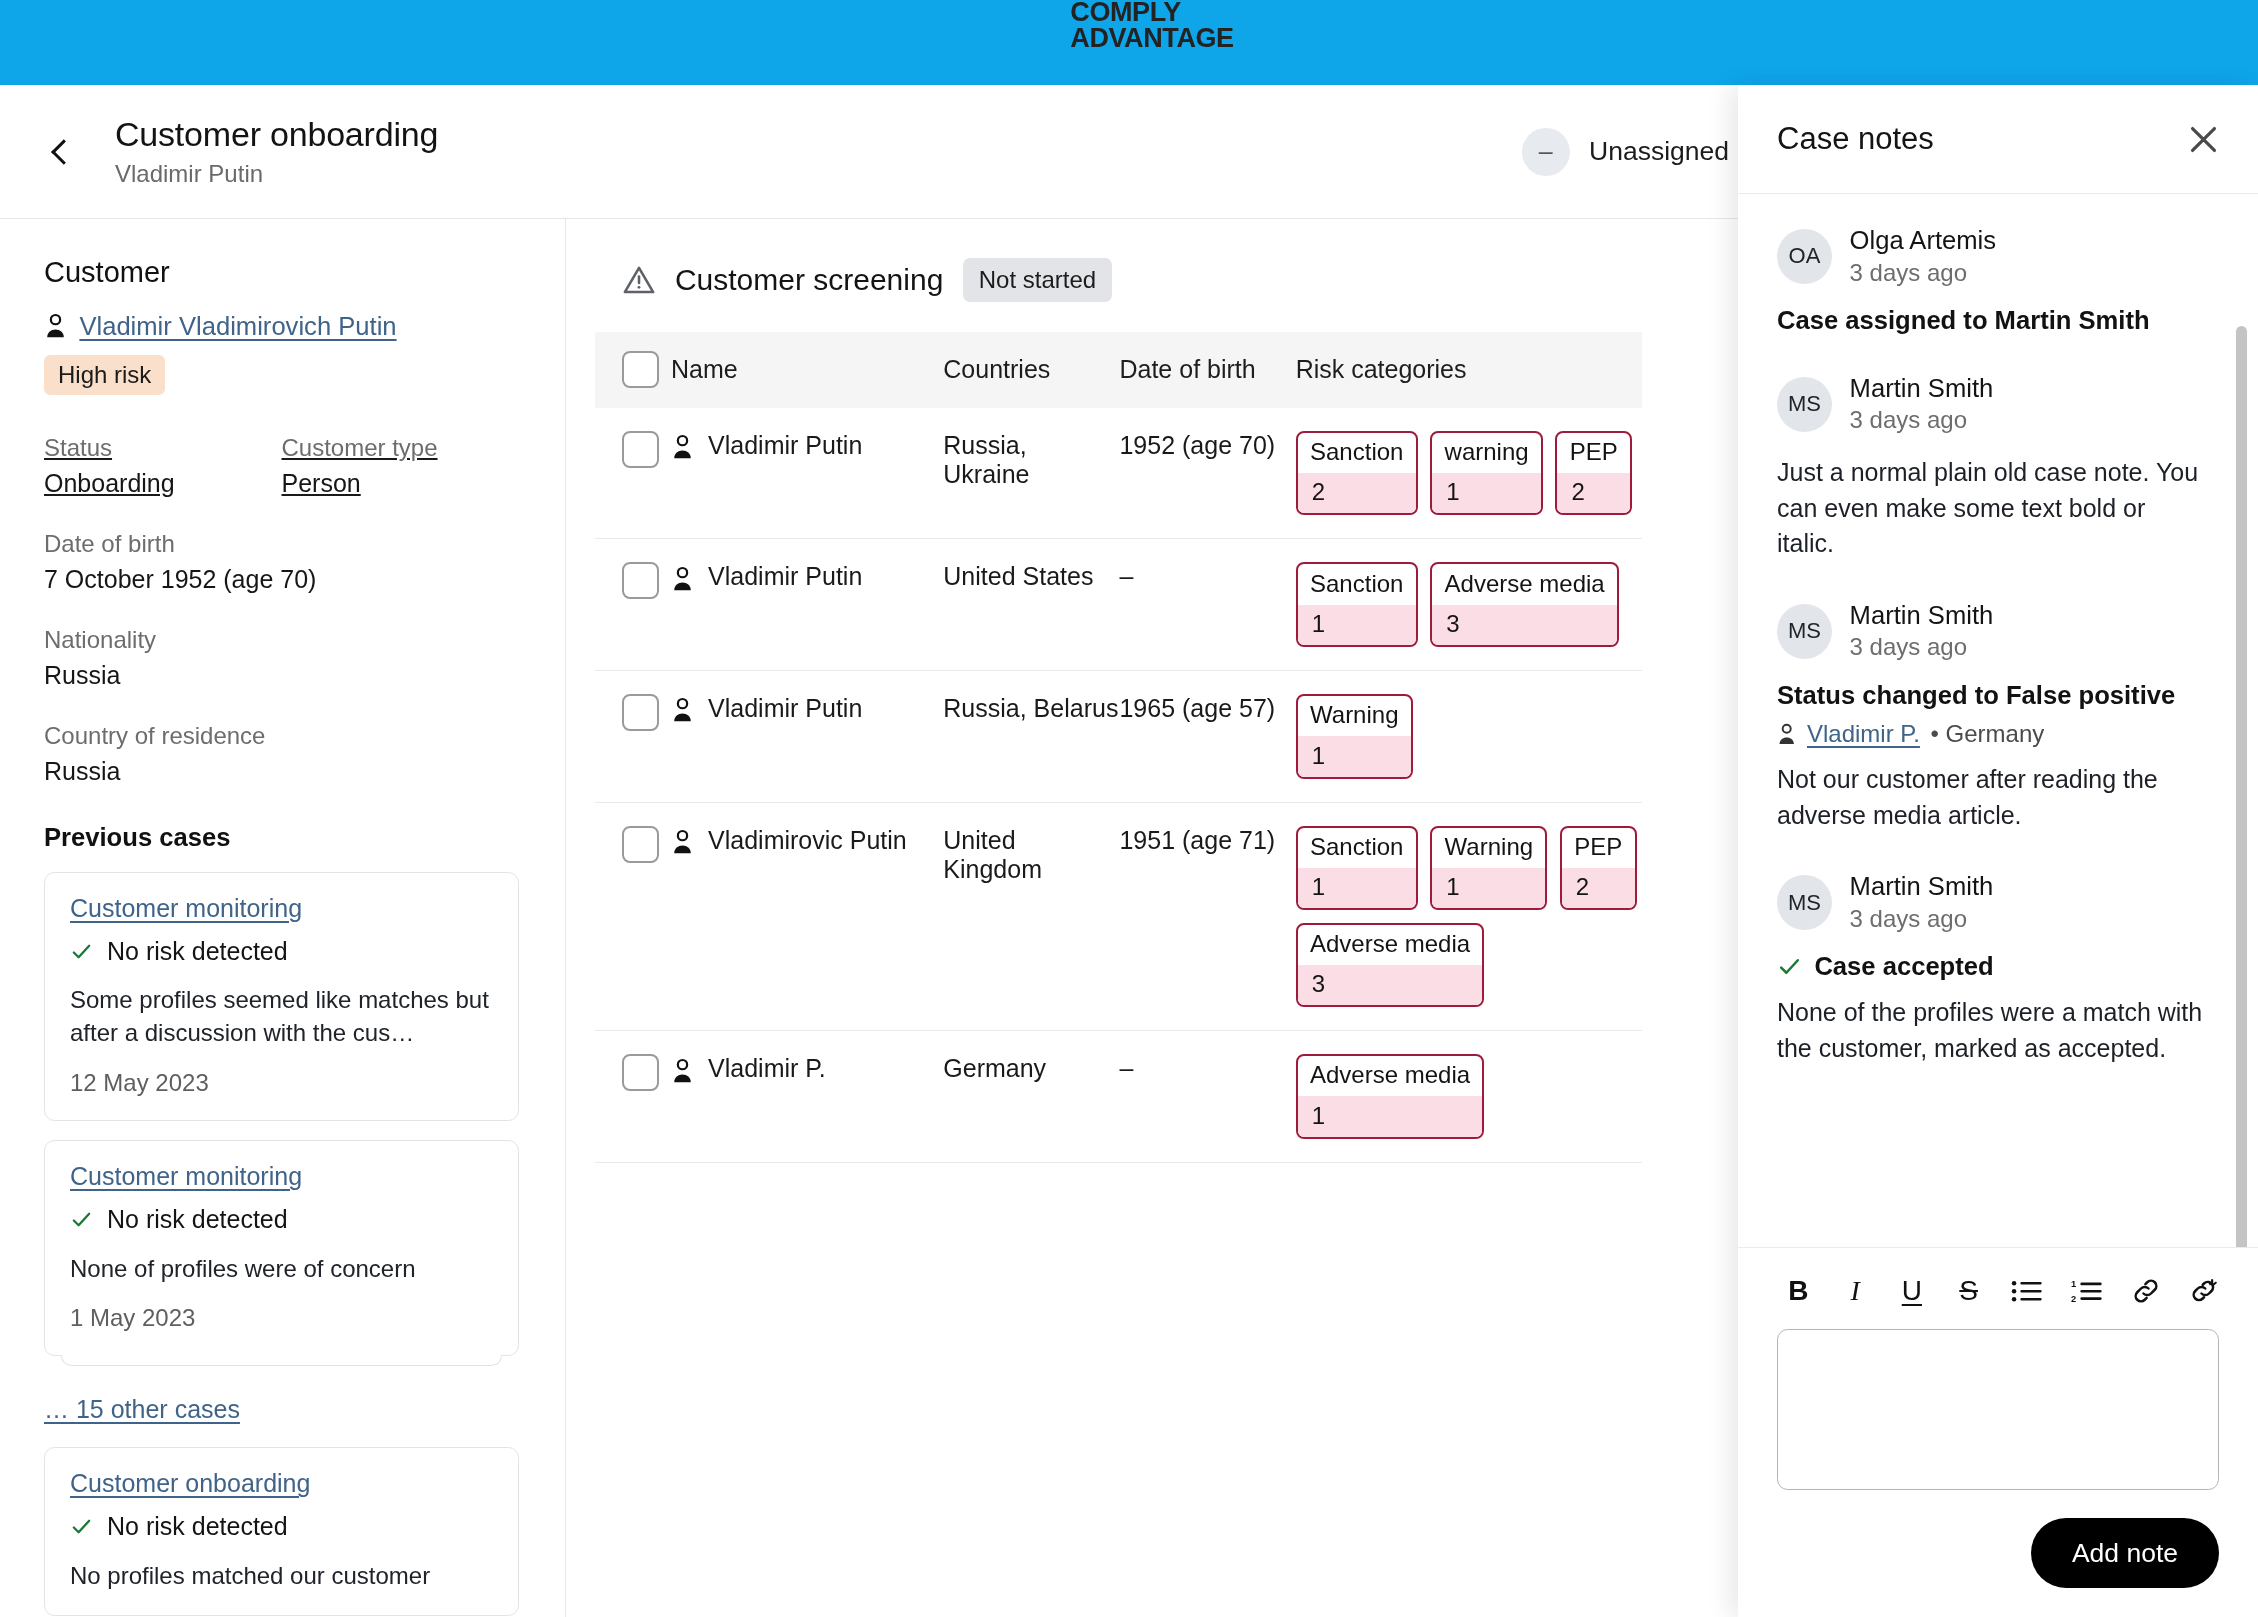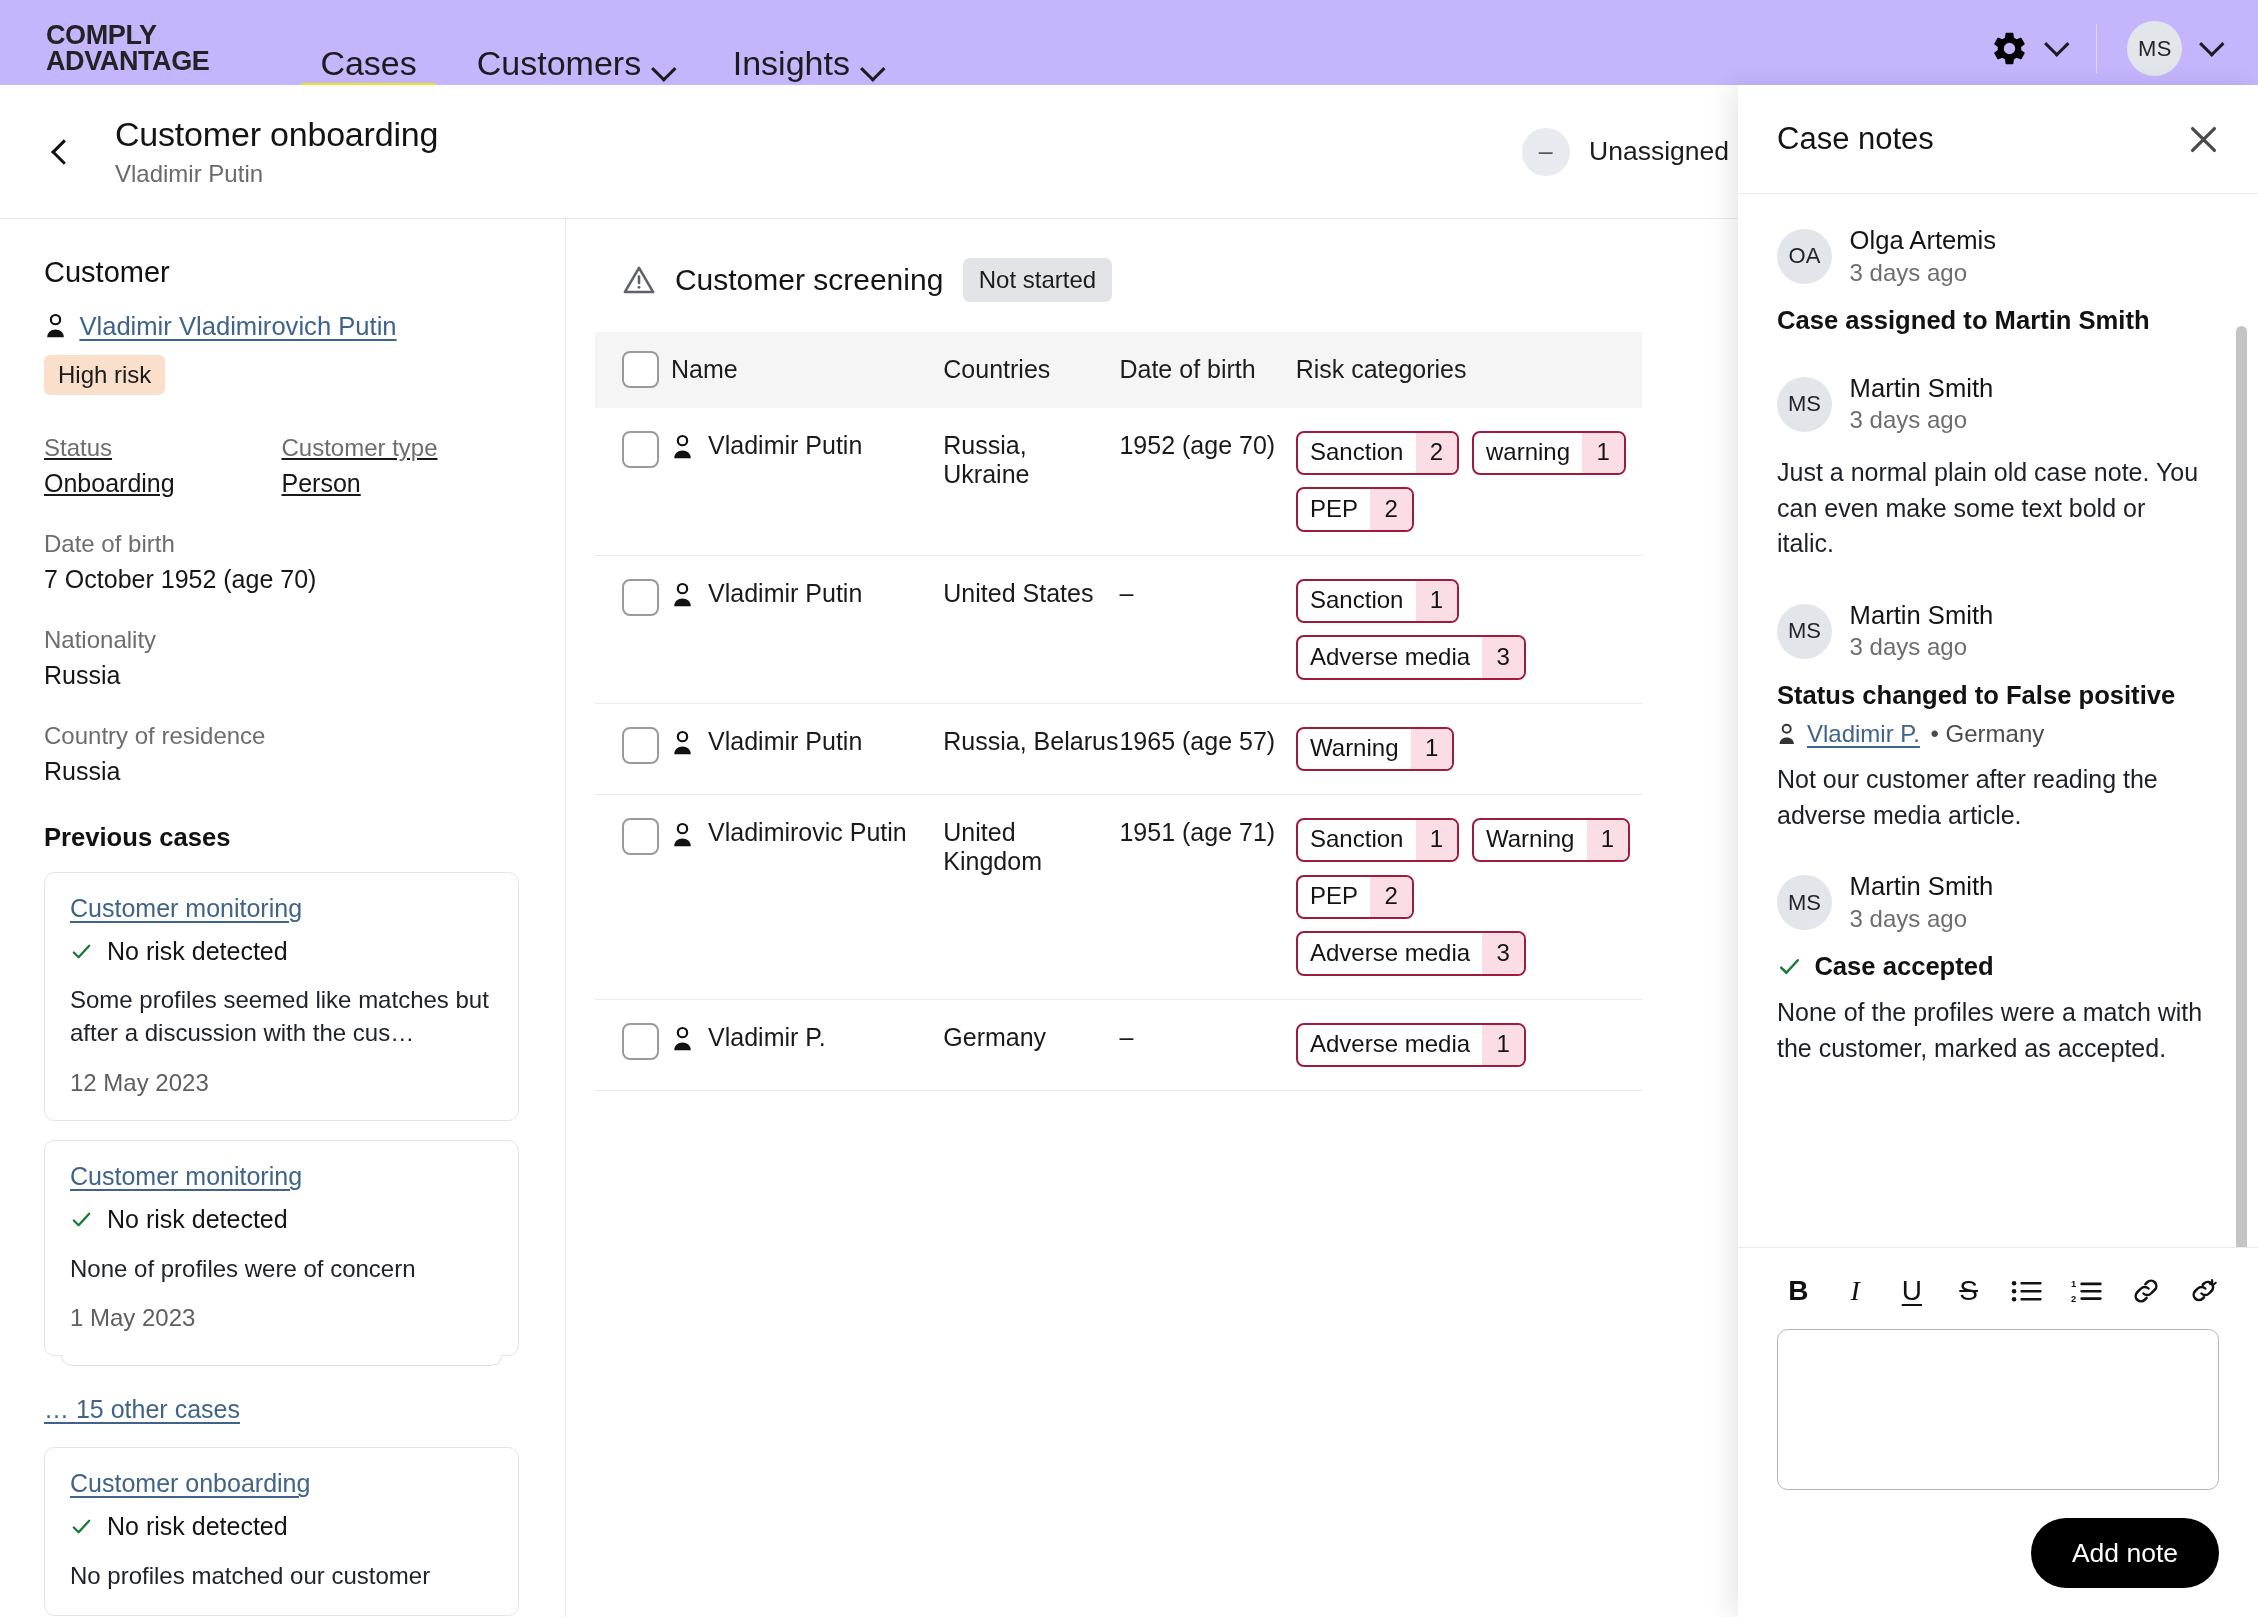--- a/index.html
+++ b/index.html
@@ -8,23 +8,23 @@
     font-family: "Liberation Sans", sans-serif;
     background: #ffffff;
     color: #1a1a1a;
     overflow: hidden;
   }
   .app { position: relative; width: 2258px; height: 1618px; }
 
   
   .topnav {
     position: absolute; top: 0; left: 0; width: 2258px; height: 98px;
-    background: #c4b5fd;
+    background: #0ea5e9;
     border-bottom: 1.8px solid #e6e6e6;
-    display: flex; align-items: center;
+    display: flex; align-items: center; flex-direction: column;
   }
   .brand {
     margin-left: 46px;
     font-weight: 800; font-size: 27px; line-height: 0.95;
     letter-spacing: -0.4px; color: #232323;
     font-family: "Liberation Sans", sans-serif;
   }
   .nav-items { display: flex; align-items: stretch; height: 85px; margin-left: 81px; }
   .nav-item {
     display: flex; align-items: flex-end; gap: 14px;
@@ -157,21 +157,21 @@
   .chk {
     width: 37px; height: 37px; border: 2.2px solid #9a9a9a; border-radius: 8px;
     background:#fff; cursor:pointer;
   }
   .name-cell { display:flex; align-items:flex-start; gap: 14px; }
   .name-cell .person-ico { margin-top: 3.5px; }
   .muted-cell { color:#5a5a5a; }
   .badges { display:flex; flex-wrap:wrap; gap: 12.4px; }
   .badge {
     display:inline-flex; align-items:stretch; border:2.2px solid #9e1b3c;
-    border-radius: 8px; overflow:hidden; background:#fff; cursor:pointer;
+    border-radius: 8px; overflow:hidden; background:#fff; cursor:pointer;flex-direction:column;
   }
   .badge .lbl { padding: 5.3px 12.4px 7px 12.4px; font-size: 24px; color:#141414; }
   .badge .cnt {
     padding: 5.3px 14px 7px 14px; font-size: 24px; color:#141414;
     background:#fbdde6;
   }
 
   
   .notes {
     position:absolute; top: 85px; right: 0; width: 520px; height: 1533px;

